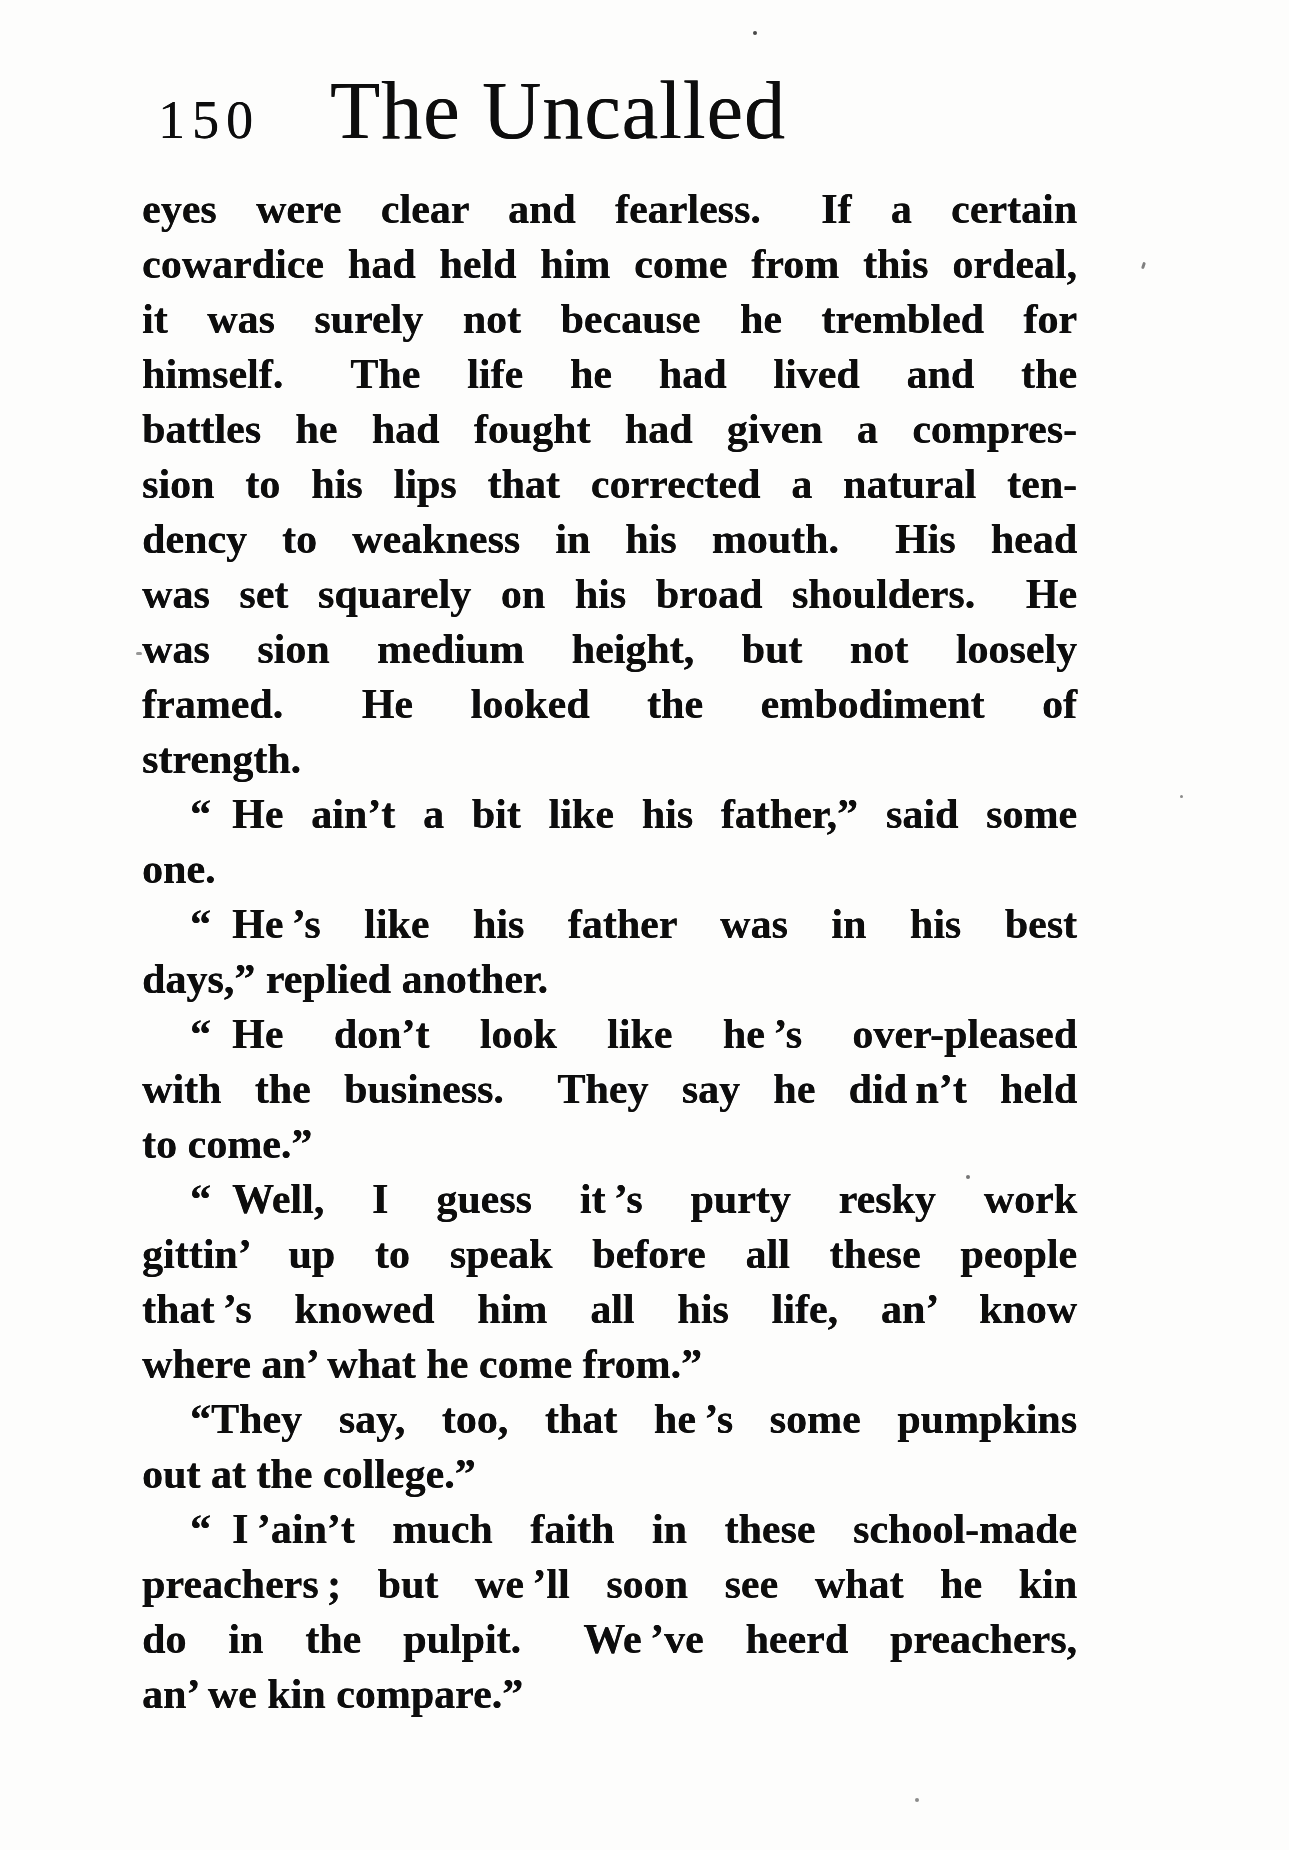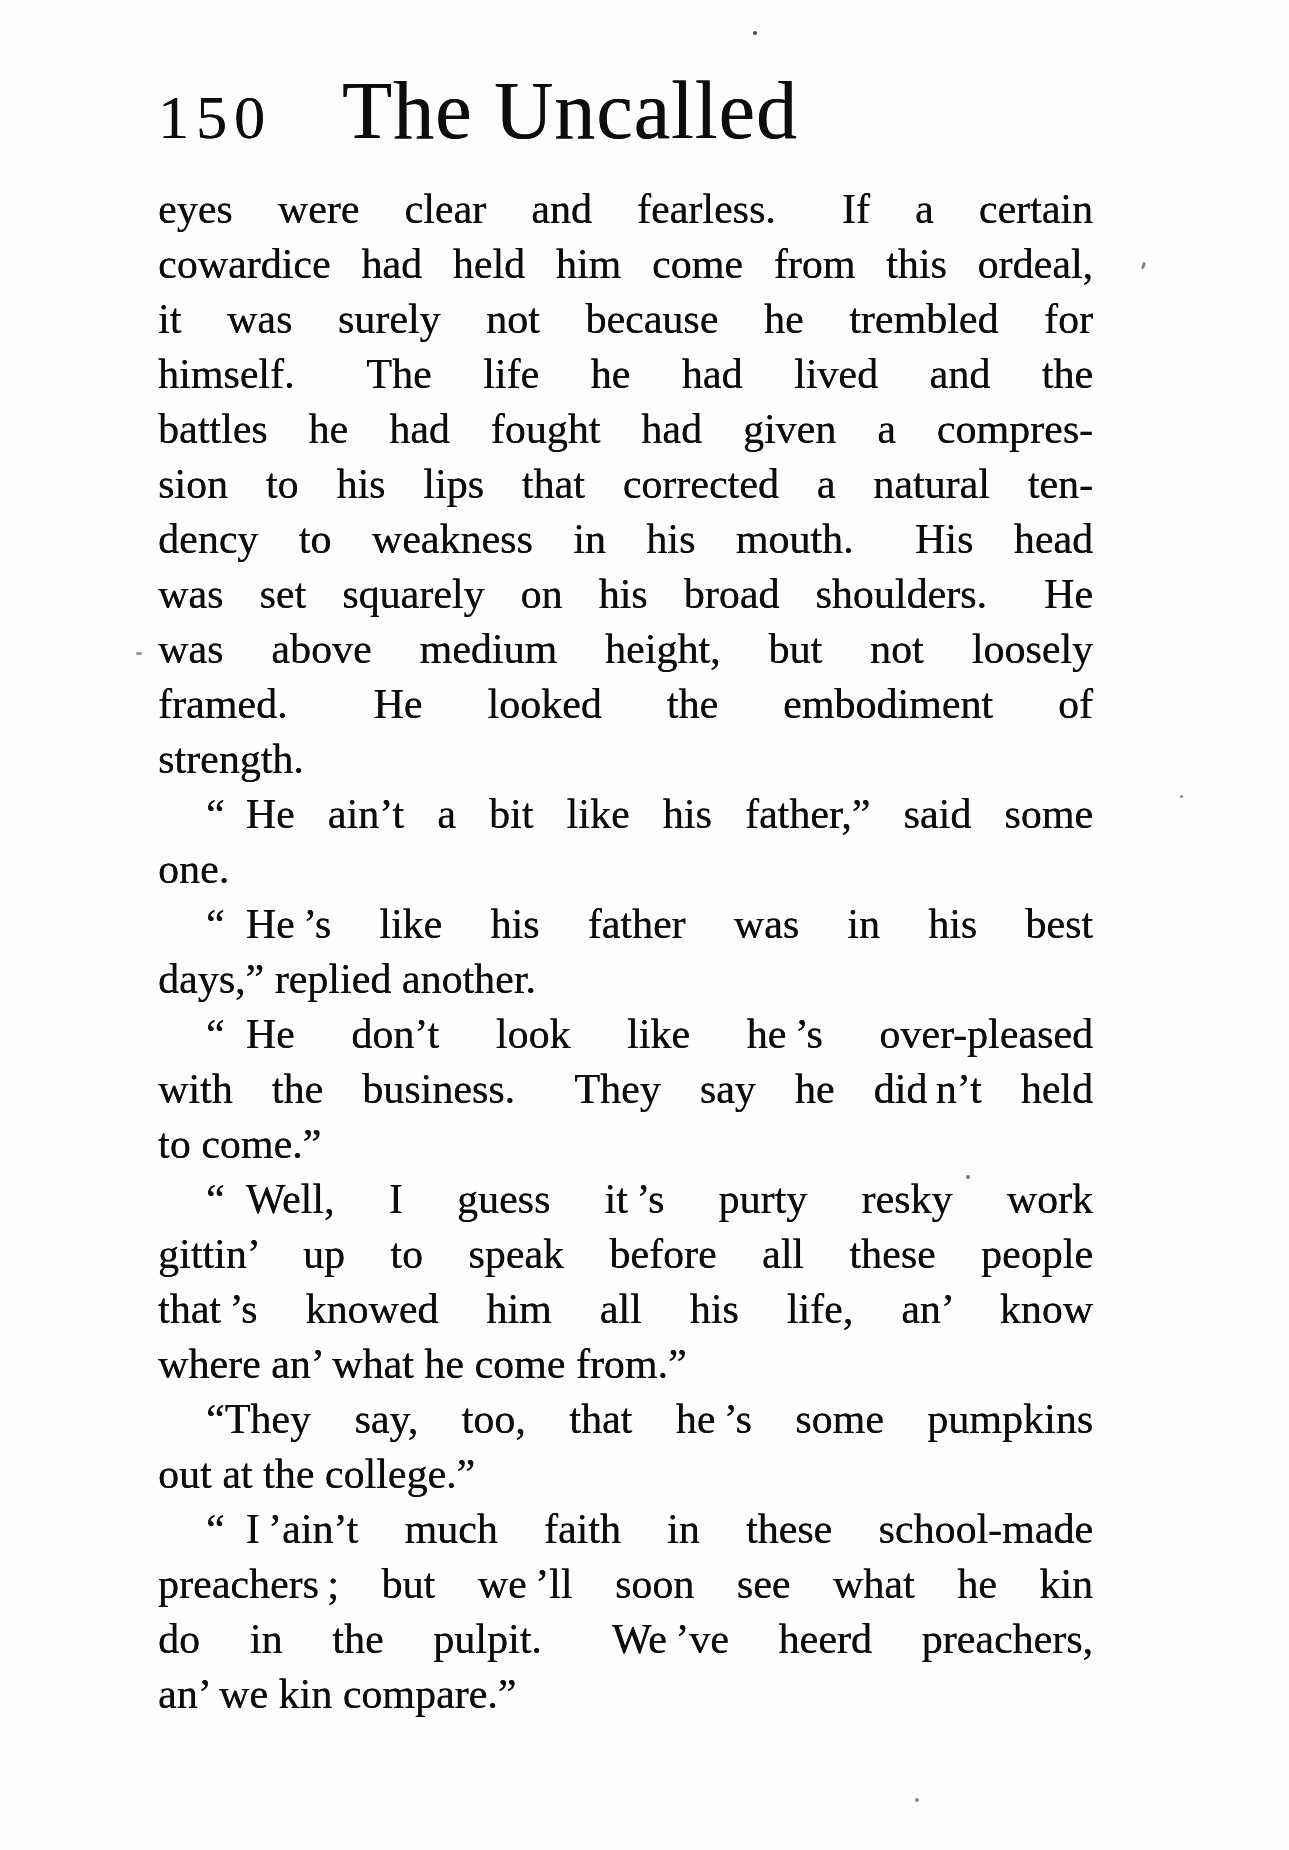--- a/index.html
+++ b/index.html
@@ -15,38 +15,39 @@
     color:#0d0d0d;
     overflow:hidden;
   }
   .page-header{
     position:absolute;
     top:64px;left:158px;
     display:flex;
     align-items:baseline;
   }
   .page-number{
-    font-size:62px;
+    font-size:54px;
     letter-spacing:7px;
     margin-right:70px;
     font-feature-settings:"onum" 1;
     text-shadow:0.3px 0.3px 0 currentColor;
   }
   .running-title{
     font-size:82px;
     font-weight:normal;
     margin:0;
     letter-spacing:1px;
     text-shadow:0.3px 0.3px 0 currentColor;
     text-align:center;
   }
   .page-body{
     position:absolute;
-    top:182px;left:158px;
+    top:182px;left:142px;
     width:935px;
+    font-weight:bold;
   }
   .line{
     font-size:42px;
     line-height:55px;
     text-align:justify;
     text-align-last:justify;
     text-shadow:0.3px 0.3px 0 currentColor;
     white-space:normal;
   }
   .line.last{
@@ -74,21 +75,21 @@
 
   <main class="page-body">
       <div class="line">eyes were clear and fearless.  If a certain</div>
       <div class="line">cowardice had held him come from this ordeal,</div>
       <div class="line">it was surely not because he trembled for</div>
       <div class="line">himself.  The life he had lived and the</div>
       <div class="line">battles he had fought had given a compres-</div>
       <div class="line">sion to his lips that corrected a natural ten-</div>
       <div class="line">dency to weakness in his mouth.  His head</div>
       <div class="line">was set squarely on his broad shoulders.  He</div>
-      <div class="line">was above medium height, but not loosely</div>
+      <div class="line">was sion medium height, but not loosely</div>
       <div class="line">framed.  He looked the embodiment of</div>
       <div class="line last">strength.</div>
       <div class="line indent">“ He ain’t a bit like his father,” said some</div>
       <div class="line last">one.</div>
       <div class="line indent">“ He ’s like his father was in his best</div>
       <div class="line last">days,” replied another.</div>
       <div class="line indent">“ He don’t look like he ’s over-pleased</div>
       <div class="line">with the business.  They say he did n’t held</div>
       <div class="line last">to come.”</div>
       <div class="line indent">“ Well, I guess it ’s purty resky work</div>

